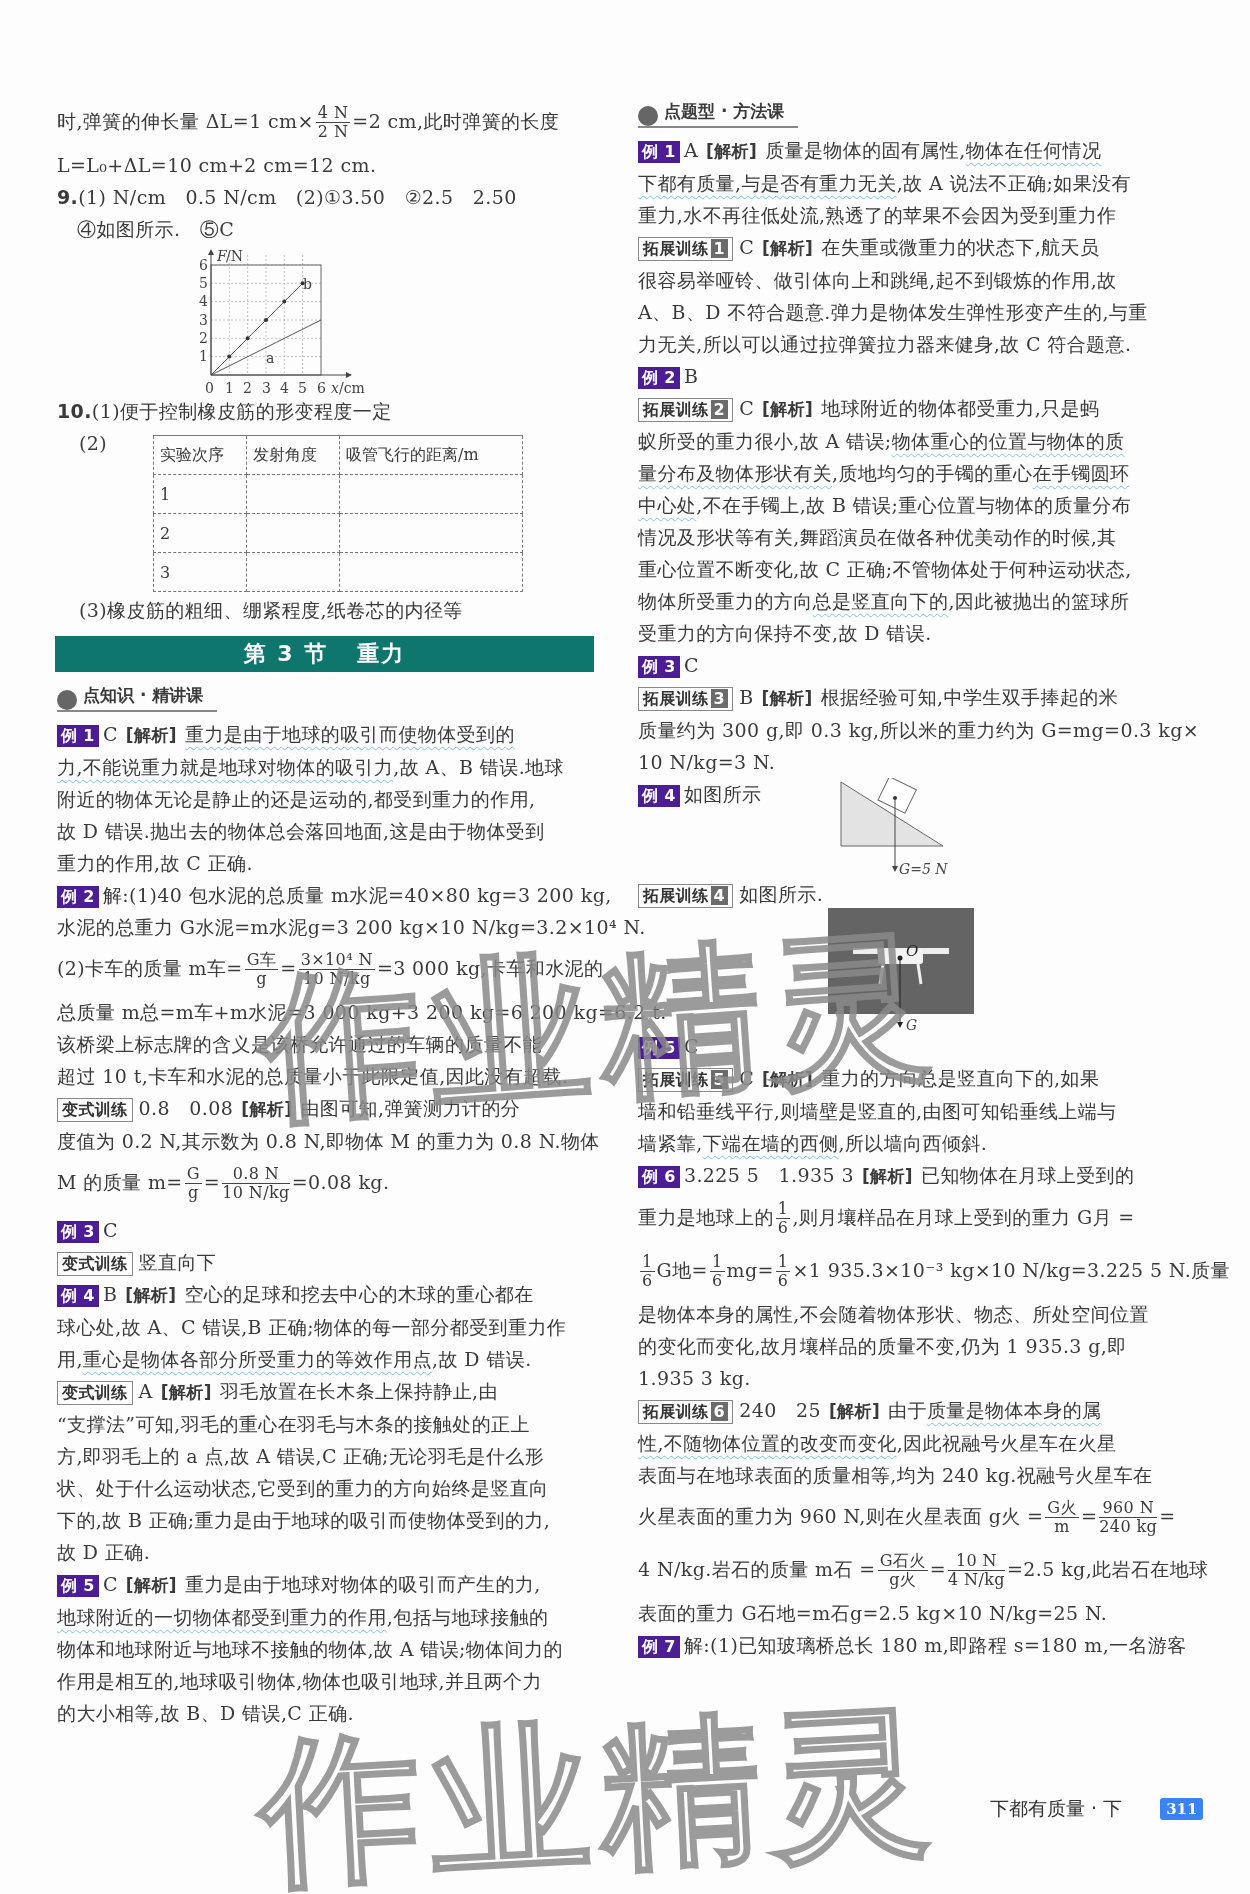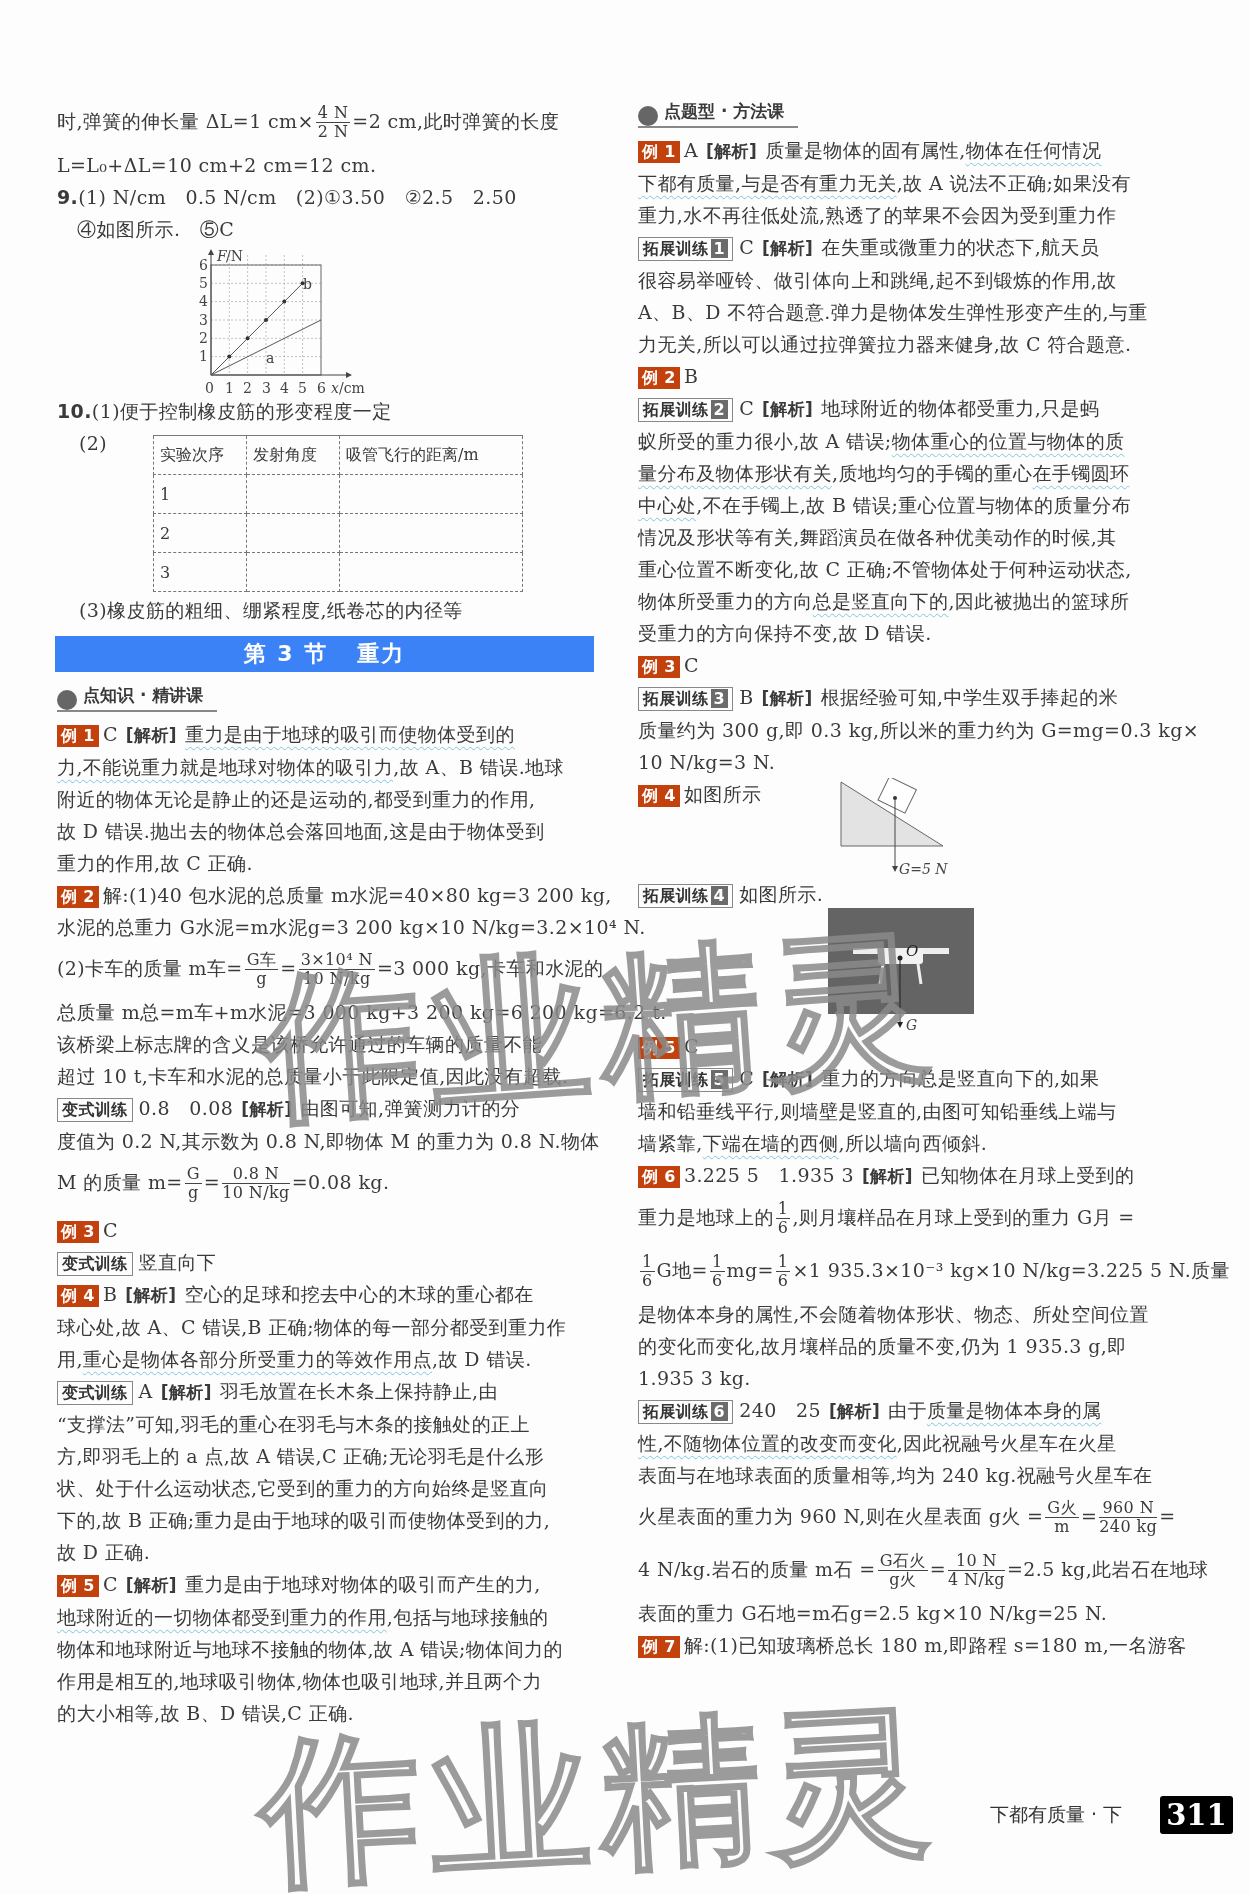--- a/index.html
+++ b/index.html
@@ -6,41 +6,41 @@
   body {
     width:1250px; height:1894px; background:#fdfdfd; position:relative; overflow:hidden;
     font-family:"DejaVu Serif","Liberation Serif",serif; color:#3a3a3a; font-size:19px;
   }
   .col { position:absolute; top:96px; }
   .left { left:57px; width:535px; }
   .right { left:638px; width:538px; }
   .line { line-height:32px; white-space:nowrap; overflow:visible; letter-spacing:0.4px; }
   .tall { line-height:46px; }
   .u { text-decoration:underline wavy #7cc8e0; text-decoration-thickness:1px; text-underline-offset:5px; }
-  .ex { display:inline-block; background:#c2410c; color:#fff; font-family:"DejaVu Sans","Liberation Sans",sans-serif; font-weight:bold; font-size:16px; padding:0 4px; line-height:22px; margin-right:4px; }
+  .ex { display:inline-block; background:#4c1d95; color:#fff; font-family:"DejaVu Sans","Liberation Sans",sans-serif; font-weight:bold; font-size:16px; padding:0 4px; line-height:22px; margin-right:4px; }
   .tag { display:inline-block; border:1px solid #888; font-family:"DejaVu Sans","Liberation Sans",sans-serif; font-weight:bold; font-size:16px; padding:0 4px; line-height:22px; margin-right:6px; color:#333; }
   .tag .n { background:#6b6b6b; color:#fff; padding:0 3px; margin-left:2px; }
   .jx { font-family:"DejaVu Sans","Liberation Sans",sans-serif; font-weight:bold; font-size:17px; margin:0 8px; }
   .frac { display:inline-block; vertical-align:middle; text-align:center; font-size:16px; line-height:18px; margin:8px 2px; }
   .frac span { display:block; }
   .frac .top { border-bottom:1px solid #444; padding:0 2px; }
   .qnum { font-family:"DejaVu Sans","Liberation Sans",sans-serif; font-weight:bold; font-size:19px; }
   .section-banner {
-    position:relative; margin:10px -2px 8px -2px; height:36px; background:#3b82f6;
+    position:relative; margin:10px -2px 8px -2px; height:36px; background:#0f766e;
     color:#fff; font-family:"DejaVu Sans","Liberation Sans",sans-serif; font-weight:bold; font-size:22px;
     text-align:center; line-height:36px; letter-spacing:2px;
   }
   .subhead { font-family:"DejaVu Sans","Liberation Sans",sans-serif; font-weight:bold; font-size:17px; line-height:30px; display:flex; align-items:flex-end; gap:6px; }
   .subhead .icon { width:20px; height:20px; border-radius:50%; background:#666; display:inline-block; }
   .subhead-line { width:160px; border-bottom:2px solid #888; margin-bottom:6px; }
   table.exp { border-collapse:collapse; margin-left:96px; margin-top:-24px; font-size:16px; }
   table.exp td { border:1px dashed #777; height:38px; text-align:left; padding:0 6px; }
   table.exp tr:first-child td { border-top:1px solid #777; }
   .footer { position:absolute; top:1796px; left:990px; display:flex; align-items:center; gap:38px; font-family:"DejaVu Sans","Liberation Sans",sans-serif; font-size:19px; color:#333; }
-  .pageno { background:#000000; color:#fff; font-weight:bold; font-family:"DejaVu Serif","Liberation Serif",serif; font-size:29px; padding:2px 6px; border-radius:3px; }
+  .pageno { background:#3b82f6; color:#fff; font-weight:bold; font-family:"DejaVu Serif","Liberation Serif",serif; font-size:15px; padding:2px 6px; border-radius:3px; }
   .watermark { position:absolute; font-family:"DejaVu Sans","Liberation Sans",sans-serif; font-weight:bold; font-size:160px; color:transparent; -webkit-text-stroke:2px #8a8a8a; letter-spacing:10px; pointer-events:none; opacity:0.85; }
   .wm1 { top:920px; left:260px; transform:rotate(-4deg); }
   .wm2 { top:1690px; left:260px; transform:rotate(-3deg); }
   .fig { position:relative; }
 </style>
 </head>
 <body>
 
 <div class="col left">
   <div class="line tall">

